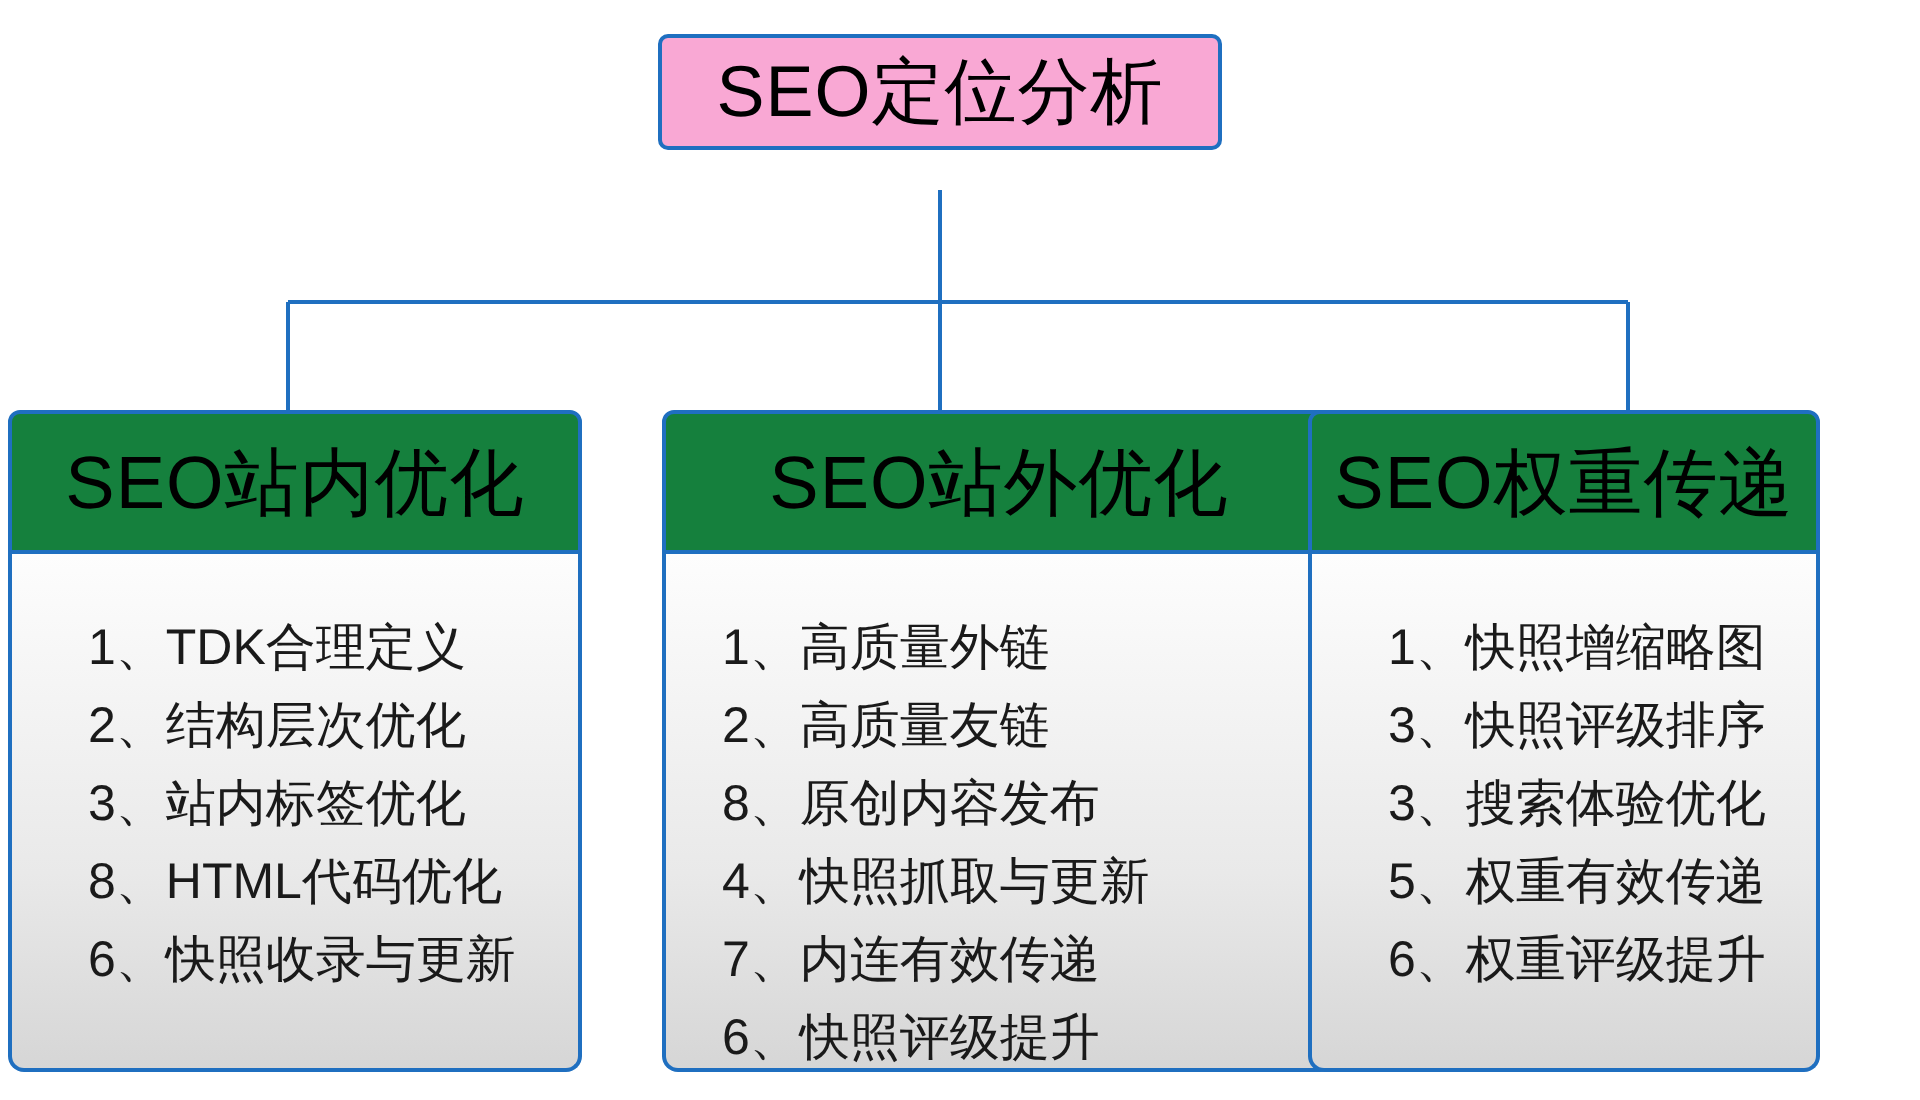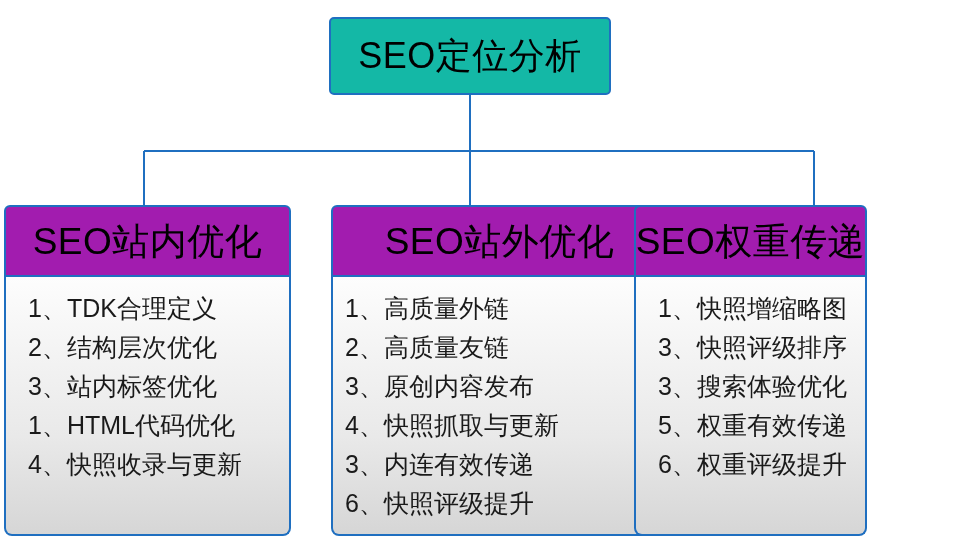--- a/index.html
+++ b/index.html
@@ -33,25 +33,25 @@
     height: 550px;
     pointer-events: none;
   }
 
   
   .root-node {
     position: absolute;
     left: 329px;
     top: 17px;
     width: 282px;
-    height: 78px;
+    height: 58px;
     box-sizing: border-box;
     border: 2px solid #1f6fc0;
     border-radius: 5px;
-    background: #14b8a6;
+    background: #f9a8d4;
     display: flex;
     align-items: center;
     justify-content: center;
   }
   .root-label {
     font-size: 36px;
     line-height: 1;
     letter-spacing: 0.5px;
     white-space: nowrap;
     color: #000000;
@@ -60,21 +60,21 @@
   
   .branch {
     position: absolute;
     top: 205px;
   }
   .branch-header {
     box-sizing: border-box;
     border: 2px solid #1f6fc0;
     border-radius: 6px 6px 0 0;
     border-bottom-width: 2px;
-    background: #a21caf;
+    background: #15803d;
     height: 72px;
     display: flex;
     align-items: center;
     justify-content: center;
   }
   .branch-title {
     font-size: 37px;
     line-height: 1;
     letter-spacing: 0.5px;
     white-space: nowrap;
@@ -85,36 +85,36 @@
     border: 2px solid #1f6fc0;
     border-top: none;
     border-radius: 0 0 8px 8px;
     background: linear-gradient(to bottom, #fdfdfd 0%, #f4f4f4 28%, #e9e9e9 62%, #dcdcdc 88%, #d6d6d6 100%);
     height: 259px;
     padding: 12px 0 10px 0;
     overflow: hidden;
   }
   .item-list {
     list-style: none;
-    margin: 0;
+    margin: 16px;
     padding: 0;
   }
   .item-row {
     font-size: 25px;
     line-height: 39px;
     height: 39px;
     white-space: nowrap;
     color: #1a1a1a;
     padding-left: 26px;
   }
 
   
   .branch-inner { left: 4px;  width: 287px; }
   .branch-outer { left: 331px; width: 337px; }
-  .branch-weight { left: 634px; width: 233px; }
+  .branch-weight { left: 654px; width: 256px; }
 
   .branch-inner .item-row { padding-left: 22px; }
   .branch-outer .item-row { padding-left: 12px; }
   .branch-weight .item-row { padding-left: 22px; }
 </style>
 </head>
 <body>
 
 <div id="diagram-root">
 
@@ -134,37 +134,37 @@
 
   <div class="branch branch-inner">
     <div class="branch-header">
       <span class="branch-title">SEO站内优化</span>
     </div>
     <div class="branch-body">
       <ul class="item-list">
         <li class="item-row">1、TDK合理定义</li>
         <li class="item-row">2、结构层次优化</li>
         <li class="item-row">3、站内标签优化</li>
-        <li class="item-row">1、HTML代码优化</li>
-        <li class="item-row">4、快照收录与更新</li>
+        <li class="item-row">8、HTML代码优化</li>
+        <li class="item-row">6、快照收录与更新</li>
       </ul>
     </div>
   </div>
 
   <div class="branch branch-outer">
     <div class="branch-header">
       <span class="branch-title">SEO站外优化</span>
     </div>
     <div class="branch-body">
       <ul class="item-list">
         <li class="item-row">1、高质量外链</li>
         <li class="item-row">2、高质量友链</li>
-        <li class="item-row">3、原创内容发布</li>
+        <li class="item-row">8、原创内容发布</li>
         <li class="item-row">4、快照抓取与更新</li>
-        <li class="item-row">3、内连有效传递</li>
+        <li class="item-row">7、内连有效传递</li>
         <li class="item-row">6、快照评级提升</li>
       </ul>
     </div>
   </div>
 
   <div class="branch branch-weight">
     <div class="branch-header">
       <span class="branch-title">SEO权重传递</span>
     </div>
     <div class="branch-body">

